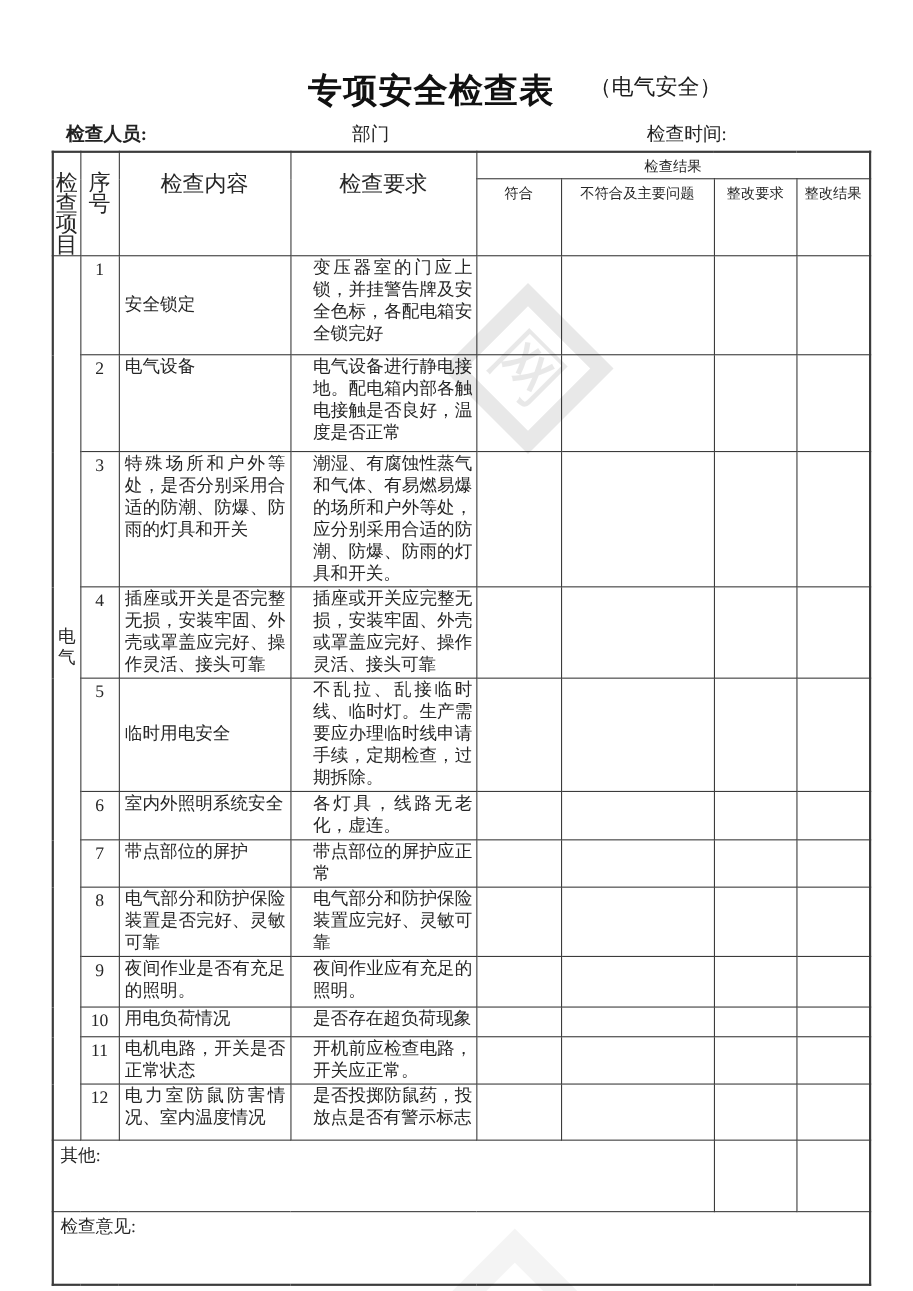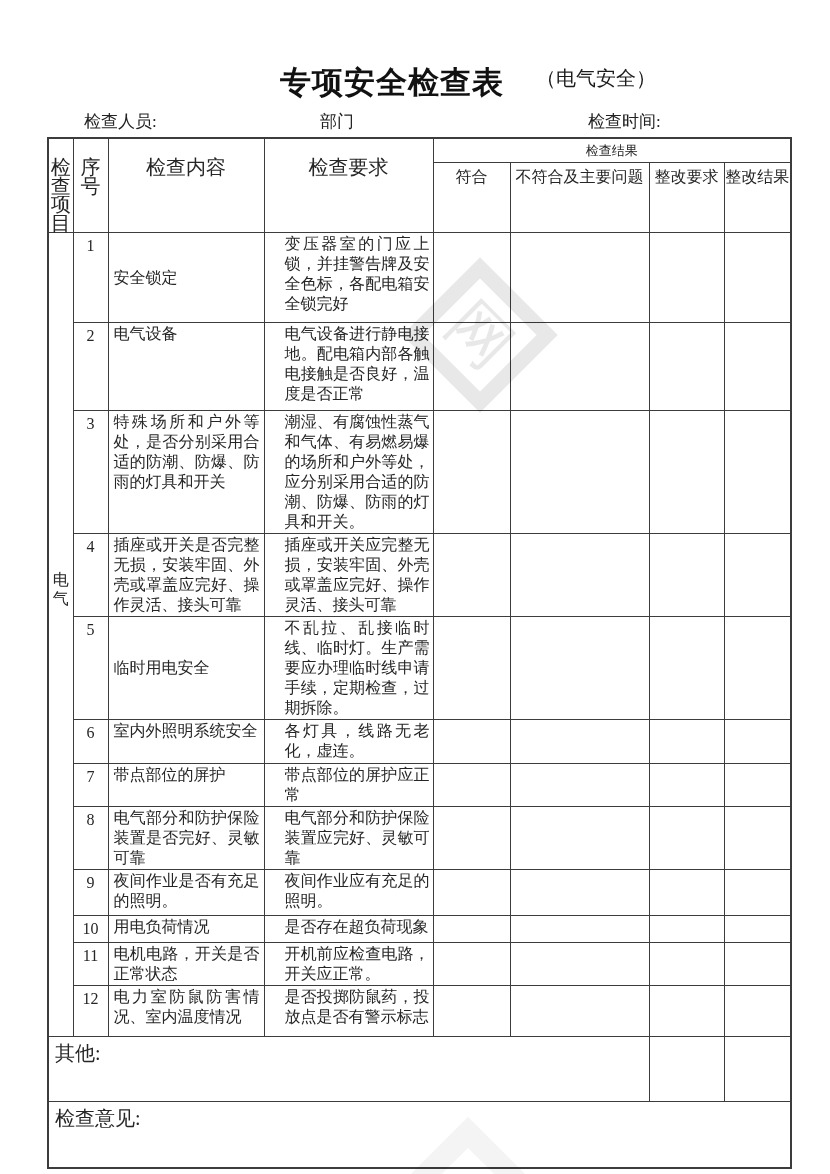--- a/index.html
+++ b/index.html
@@ -17,41 +17,41 @@
     font-family:"Liberation Sans","DejaVu Sans",sans-serif;
     font-weight:bold; font-size:31px; letter-spacing:1px; color:#111;
   }
   .title-sub {
     position:absolute; left:536px; top:3px;
     font-weight:normal; font-size:20px; color:#1c1c1c;
   }
 
   
   .info-line { position:absolute; top:110px; left:0; width:830px; height:22px; font-size:17px; color:#222; }
-  .info-inspector { position:absolute; left:84px; }
+  .info-inspector { position:absolute; left:60px;font-weight:bold; }
   .info-dept      { position:absolute; left:320px; }
   .info-time      { position:absolute; left:588px; }
 
   
   table.form {
     position:absolute; left:47px; top:137px; width:743px;
     border-collapse:collapse; table-layout:fixed;
     font-size:16px; color:#262626;
   }
   table.form, table.form td, table.form th { border:1px solid #3c3c3c; }
   table.form { border-width:2px; }
   th { font-weight:normal; }
 
   col.c1{width:25px;} col.c2{width:35px;} col.c3{width:156px;} col.c4{width:169px;}
   col.c5{width:77px;} col.c6{width:139px;} col.c7{width:75px;} col.c8{width:67px;}
 
   tr.hr1 { height:21px; }
   tr.hr2 { height:60px; }
   .th-group { text-align:center; vertical-align:middle; font-size:13px; }
-  .th-sub   { text-align:center; vertical-align:top; padding-top:4px; font-size:16px; }
+  .th-sub   { text-align:center; vertical-align:top; padding-top:4px; font-size:13px; }
   .th-main  { text-align:center; vertical-align:top; padding-top:15px; font-size:20px; }
 
   .vert {
     display:block; width:1.05em; margin:4px auto 0 auto;
     word-break:break-all; line-height:18.5px; text-align:center;
   }
   .cat-cell { vertical-align:middle; text-align:center; }
   .cat-cell .vert { transform:translateY(-45px); margin-top:0; }
 
   td.seq { text-align:center; vertical-align:top; padding-top:4px; }
@@ -65,21 +65,21 @@
   }
   td.content.c-center { }
   td.content.v-mid   { vertical-align:middle; }
   td.blank { background:transparent; }
 
   
   tr.r1{height:90px;} tr.r2{height:88px;} tr.r3{height:90px;} tr.r4{height:75px;}
   tr.r5{height:72px;} tr.r6{height:44px;} tr.r7{height:25px;} tr.r8{height:62px;}
   tr.r9{height:46px;} tr.r10{height:27px;} tr.r11{height:40px;} tr.r12{height:51px;}
   tr.r-other{height:65px;} tr.r-opinion{height:66px;}
-  td.footer-label { vertical-align:top; text-align:left; padding:3px 6px; font-size:20px; }
+  td.footer-label { vertical-align:top; text-align:left; padding:3px 6px; font-size:16px; }
 
   
   .wm {
     position:absolute; transform:rotate(45deg);
     display:flex; align-items:center; justify-content:center;
     pointer-events:none;
   }
   .wm-1 {
     left:425px; top:280px; width:110px; height:110px;
     border:15px solid rgba(0,0,0,0.09); color:rgba(0,0,0,0.09); font-size:62px;

